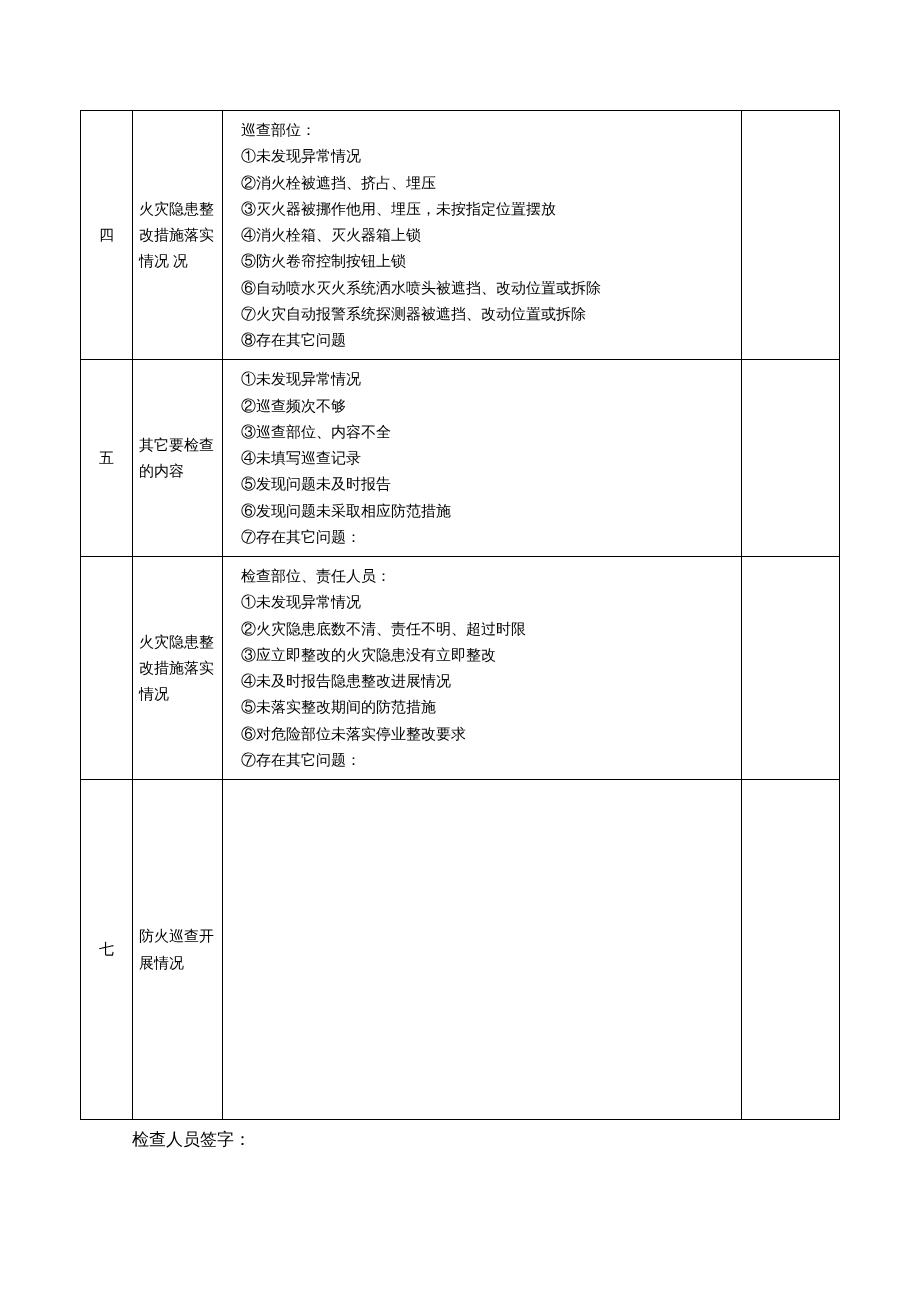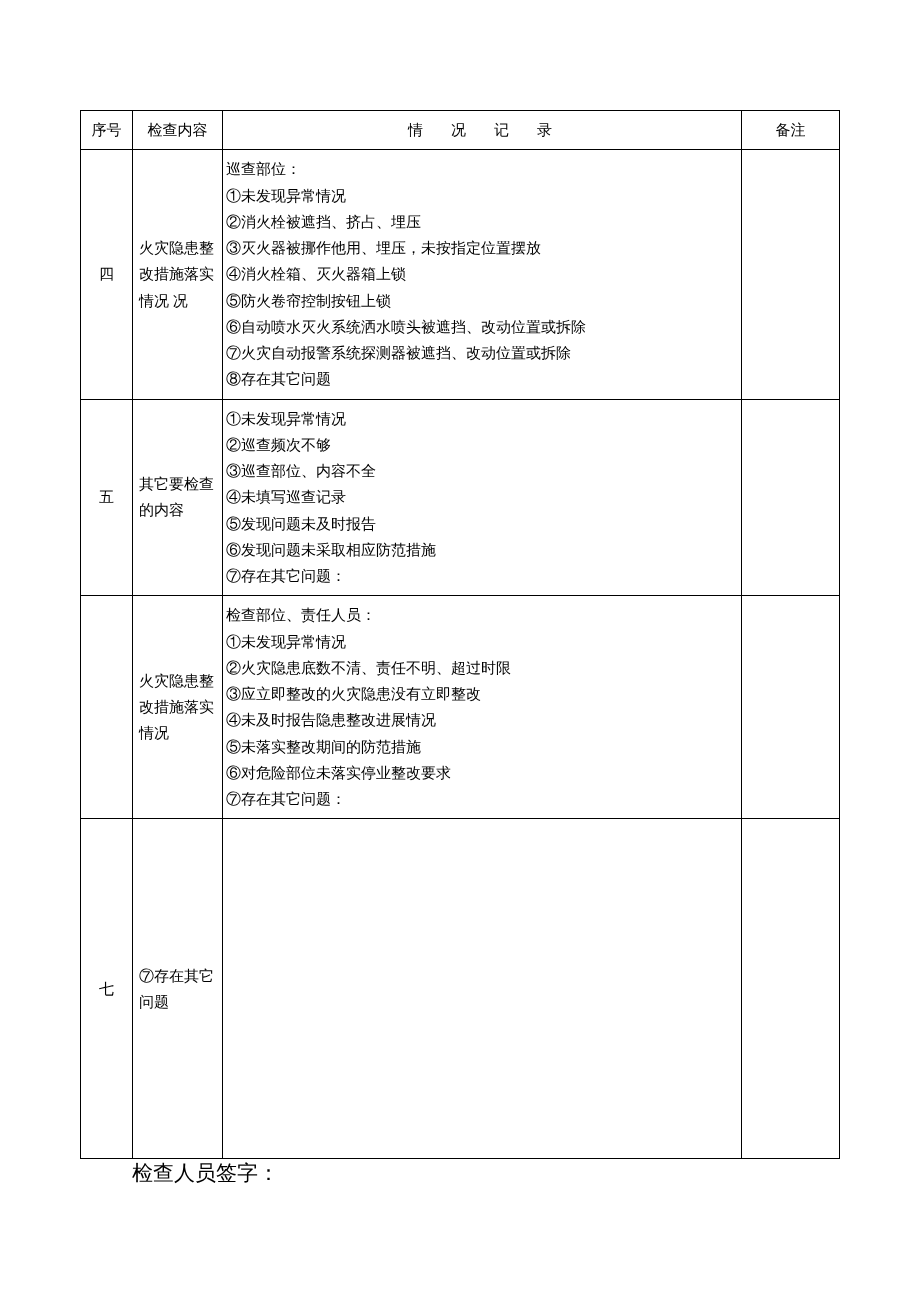--- a/index.html
+++ b/index.html
@@ -32,21 +32,21 @@
     }
     .col-num {
       width: 52px;
       text-align: center;
     }
     .col-content-noalign {
       width: 90px;
       padding: 6px 6px;
     }
     .col-record {
-      padding: 6px 3px;
+      padding: 6px 18px;
       vertical-align: top;
     }
     .col-remark {
       width: 98px;
     }
     .record-header {
       letter-spacing: 28px;
       text-align: center;
       padding-left: 28px;
     }
@@ -63,35 +63,30 @@
     .row4-clip {
       height: 210px;
     }
     .row5-clip {
       height: 164px;
     }
     .row7-record {
       height: 340px;
     }
     .footer-text {
+      margin-top: 8px;
       margin-left: 52px;
-      font-size: 21px;
+      font-size: 17px;
     }
   </style>
 </head>
 <body>
 
 <table>
   <tbody>
-      <tr>
-    <th class="col-num">序号</th>
-    <th class="col-content-noalign">检查内容</th>
-    <th class="record-header">情况记录</th>
-    <th class="col-remark">备注</th>
-  </tr>
 
   <tr class="dashed-bottom">
     <td class="col-num">四</td>
     <td class="col-content-noalign">火灾隐患整改措施落实情况 况</td>
     <td class="col-record clipped row4-clip">
       <div class="inner">巡查部位：<br>①未发现异常情况<br>②消火栓被遮挡、挤占、埋压<br>③灭火器被挪作他用、埋压，未按指定位置摆放<br>④消火栓箱、灭火器箱上锁<br>⑤防火卷帘控制按钮上锁<br>⑥自动喷水灭火系统洒水喷头被遮挡、改动位置或拆除<br>⑦火灾自动报警系统探测器被遮挡、改动位置或拆除<br>⑧存在其它问题</div>
     </td>
     <td class="col-remark"></td>
   </tr>
 
@@ -108,21 +103,21 @@
     <td class="col-num"></td>
     <td class="col-content-noalign">火灾隐患整改措施落实情况</td>
     <td class="col-record">
       <div class="inner">检查部位、责任人员：<br>①未发现异常情况<br>②火灾隐患底数不清、责任不明、超过时限<br>③应立即整改的火灾隐患没有立即整改<br>④未及时报告隐患整改进展情况<br>⑤未落实整改期间的防范措施<br>⑥对危险部位未落实停业整改要求<br>⑦存在其它问题：</div>
     </td>
     <td class="col-remark"></td>
   </tr>
 
   <tr>
     <td class="col-num">七</td>
-    <td class="col-content-noalign">⑦存在其它问题</td>
+    <td class="col-content-noalign">防火巡查开展情况</td>
     <td class="col-record row7-record">
       <div class="inner"></div>
     </td>
     <td class="col-remark"></td>
   </tr>
 </tbody>
   </table>
 
 <div class="footer-text">检查人员签字：</div>
 

